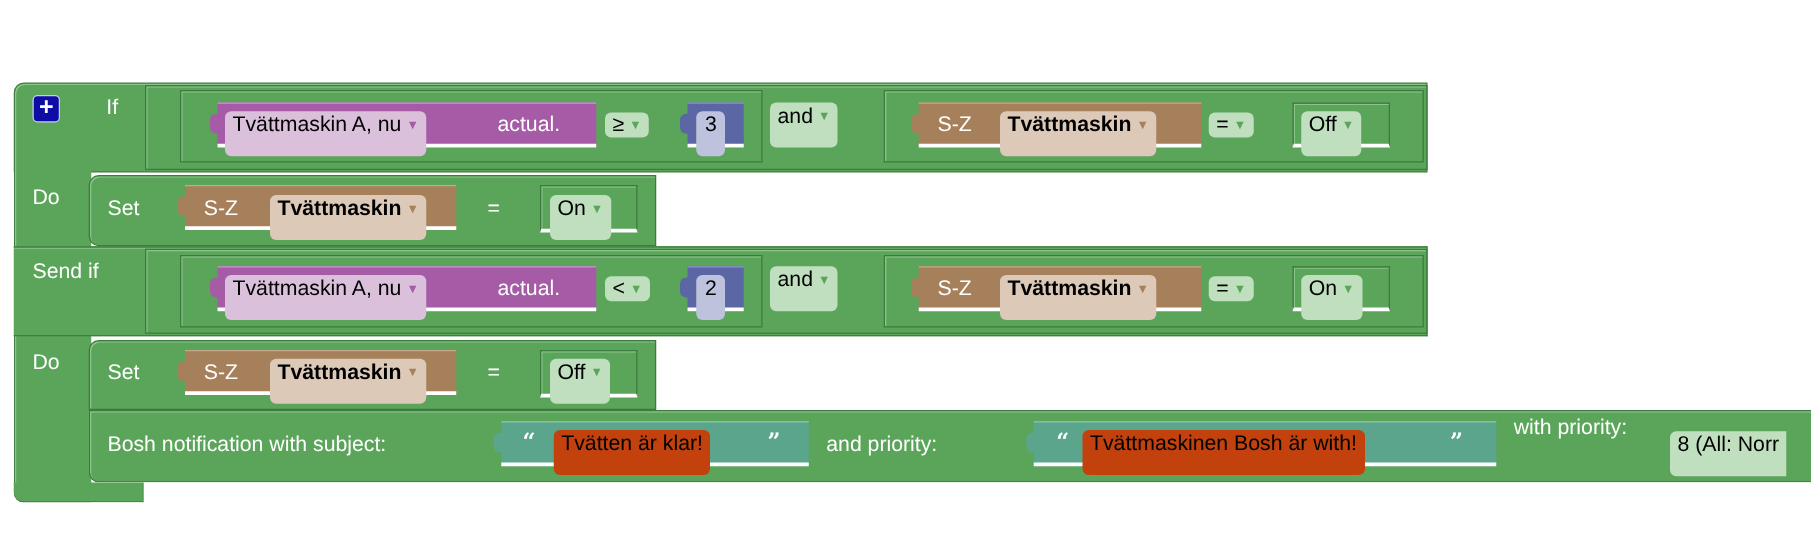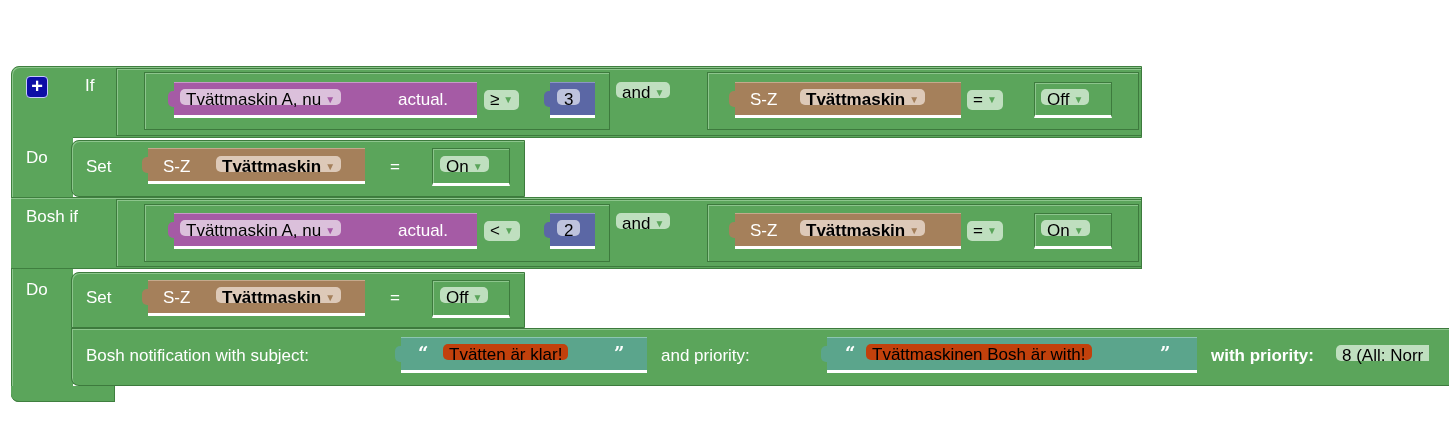--- a/index.html
+++ b/index.html
@@ -9,21 +9,21 @@
   .green { background:#5ba55b; }
   .lbl { position:absolute; color:#ffffff; font-size:17px; line-height:20px; white-space:nowrap; }
   .slot { position:absolute; box-sizing:border-box; background:#5ba55b;
           border:1px solid #3d7a3d; box-shadow: inset 1px 1px 0 #8cc58c; }
   .blk { position:absolute; box-sizing:border-box; border-bottom:3px solid #ffffff; }
   .purple { background:#a55ba5; border-top:1px solid #c79ac7; }
   .brown  { background:#a5805b; border-top:1px solid #c5a98c; }
   .blue   { background:#5b67a5; border-top:1px solid #8c95c5; }
   .teal   { background:#5ba58c; border-top:1px solid #8cc5b2; }
   .field { position:absolute; box-sizing:border-box; border-radius:5px; font-size:17px;
-           line-height:22px; height:16px; color:#000; white-space:nowrap; padding:0 6px; }
+           line-height:22px; height:36px; color:#000; white-space:nowrap; padding:0 6px; }
   .f-purple { background:#dbc0db; }
   .f-brown  { background:#ddc9b8;font-weight:bold; }
   .f-blue   { background:#bec3dd; }
   .f-green  { background:#bfdfbf; }
   .f-teal   { background:#c2410c; }
   .arrow { font-size:10px; vertical-align:2px; margin-left:4px; }
   .a-purple { color:#a55ba5; }
   .a-brown  { color:#a5805b; }
   .a-green  { color:#5ba55b; }
   .tab { position:absolute; width:7px; height:16px; border-radius:5px 0 0 5px; }
@@ -36,21 +36,21 @@
 <body>
 
 <div class="abs green" style="left:11px;top:66px;width:1131px;height:72px;border-radius:8px 0 0 0;border:1px solid #3f7f3f;box-shadow:inset 1px 1px 0 #8cc58c;"></div>
 <div class="abs green" style="left:11px;top:136px;width:62px;height:266px;border-left:1px solid #3f7f3f;border-bottom:1px solid #3f7f3f;border-radius:0 0 0 8px;box-shadow:inset 1px 0 0 #8cc58c;"></div>
 <div class="abs green" style="left:11px;top:197px;width:1131px;height:72px;border:1px solid #3f7f3f;border-left:none;box-shadow:inset 0 1px 0 #8cc58c;"></div>
 <div class="abs green" style="left:11px;top:386px;width:104px;height:16px;border-bottom:1px solid #3f7f3f;border-right:1px solid #3f7f3f;border-radius:0 0 0 8px;"></div>
 
 <div class="mutator">+</div>
 <div class="lbl" style="left:65px;top:76px;margin-left:20px;">If</div>
 <div class="lbl" style="left:26px;top:148px;">Do</div>
-<div class="lbl" style="left:26px;top:207px;">Bosh if</div>
+<div class="lbl" style="left:26px;top:207px;">Send if</div>
 <div class="lbl" style="left:26px;top:280px;">Do</div>
 
 <div class="slot" style="left:116px;top:68px;width:1026px;height:68px;"></div>
 <div class="slot" style="left:144px;top:72px;width:466px;height:58px;"></div>
 <div class="blk purple" style="left:174px;top:82px;width:303px;height:36px;"></div>
 <div class="tab" style="left:168px;top:91px;background:#a55ba5;"></div>
 <div class="field f-purple" style="left:180px;top:89px;"><span>Tvättmaskin A, nu</span><span class="arrow a-purple">▼</span></div>
 <div class="lbl" style="left:398px;top:90px;">actual.</div>
 <div class="field f-green" style="left:484px;top:90px;height:20px;line-height:20px;"><span>≥</span><span class="arrow a-green">▼</span></div>
 <div class="blk blue" style="left:550px;top:82px;width:45px;height:36px;"></div>
@@ -116,14 +116,14 @@
 <div class="quote" style="left:614px;top:343px;">”</div>
 
 <div class="lbl" style="left:661px;top:346px;">and priority:</div>
 
 <div class="blk teal" style="left:827px;top:337px;width:370px;height:36px;"></div>
 <div class="tab" style="left:821px;top:346px;background:#5ba58c;"></div>
 <div class="quote" style="left:845px;top:343px;">“</div>
 <div class="field f-teal" style="left:866px;top:344px;">Tvättmaskinen Bosh är with!</div>
 <div class="quote" style="left:1160px;top:343px;">”</div>
 
-<div class="lbl" style="left:1211px;top:346px;font-weight:bold;">with priority:</div>
+<div class="lbl" style="left:1211px;top:332px;">with priority:</div>
 <div class="field f-green" style="left:1336px;top:345px;border-radius:5px 0 0 5px;">8 (All: Norr</div>
 
 </body></html>

